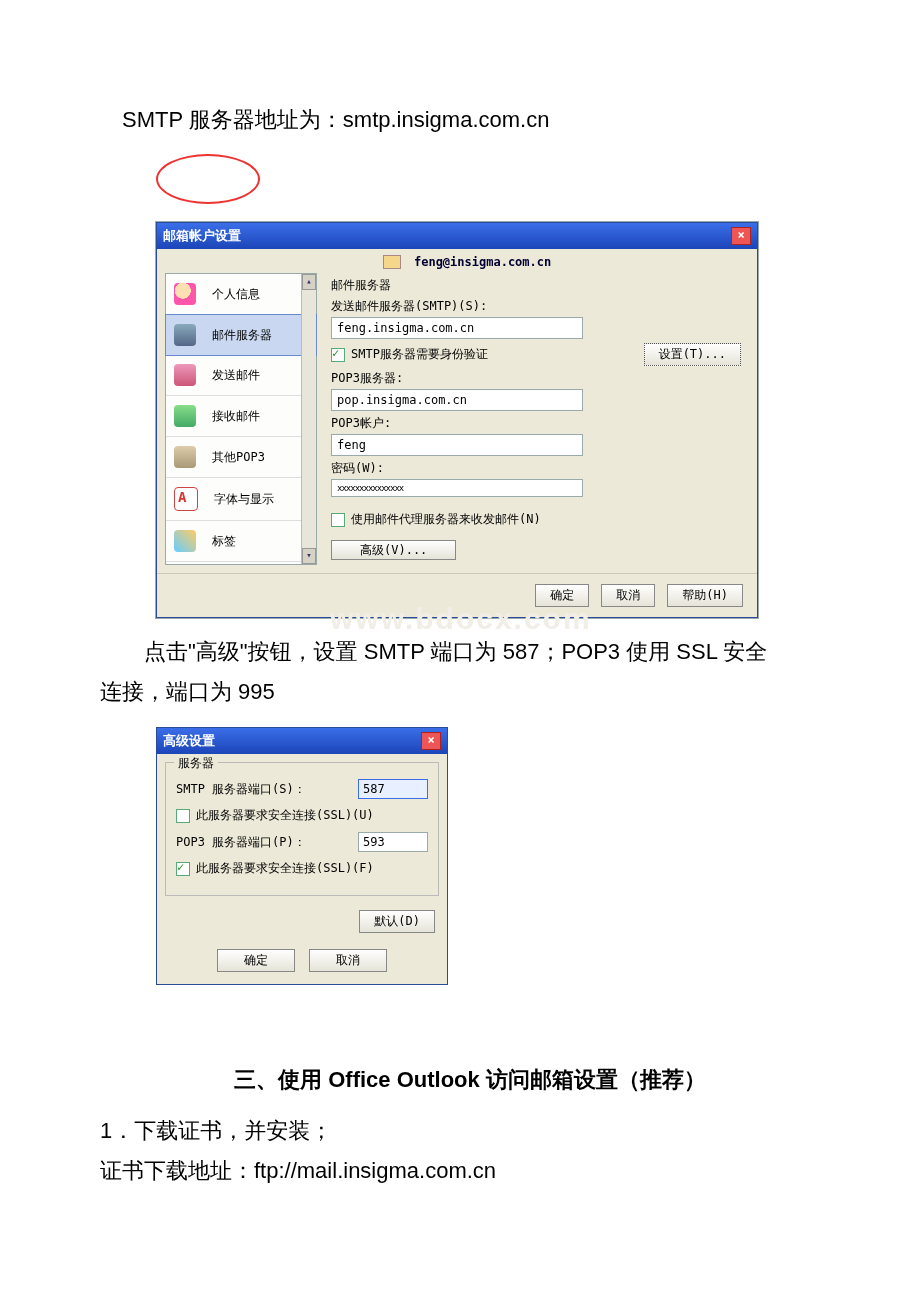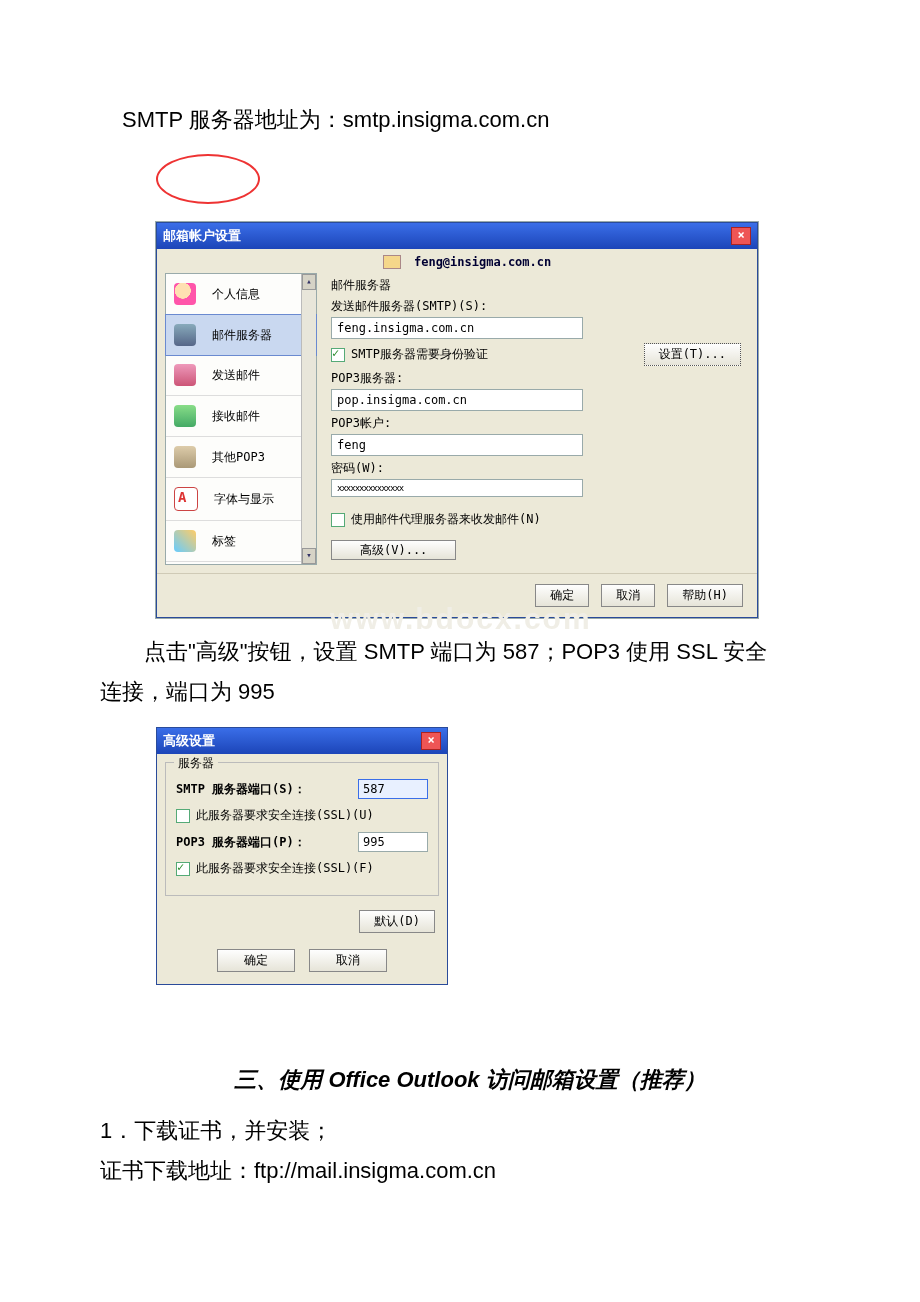--- a/index.html
+++ b/index.html
@@ -42,26 +42,26 @@
   .chk.on:after{content:"✓";color:#2a8a2a;position:absolute;left:0;top:-3px;font-size:12px;font-weight:bold;}
   .btn{border:1px solid #888;background:linear-gradient(#fefefe,#e6e4d8);padding:2px 14px;font-size:12px;cursor:default;}
   .btn.dashed{border:1px dotted #555;}
   .footer-btns{display:flex;justify-content:flex-end;gap:12px;padding:10px 14px;background:#ece9d8;border-top:1px solid #cfcab6;}
   .watermark{color:#f0eee6;font-size:30px;letter-spacing:2px;margin:-24px 0 -4px 230px;font-weight:bold;}
   
   .dlg2{width:290px;margin:16px 0 10px 56px;border:1px solid #2a4b9a;background:#ece9d8;font-family:"SimSun",monospace;font-size:12px;}
   .fieldset{border:1px solid #bbb;margin:8px;padding:8px 10px 10px 10px;position:relative;}
   .fieldset .legend{position:absolute;top:-8px;left:8px;background:#ece9d8;padding:0 4px;font-size:12px;}
   .frow{display:flex;align-items:center;margin:8px 0;}
-  .frow .flabel{flex:1;font-weight:bold;}
+  .frow .flabel{flex:1;}
   .smallfld{width:60px;border:1px solid #9aa;background:#fff;padding:2px 4px;font-size:12px;}
   .smallfld.hi{border:1px solid #3a6ee8;background:#e8f0ff;}
   .d2-row{display:flex;justify-content:flex-end;padding:6px 12px;}
   .d2-foot{display:flex;justify-content:center;gap:14px;padding:10px 0 12px 0;}
-  .section-title{font-size:22px;font-weight:bold;text-align:center;margin:80px 0 16px 0;font-style:italic;}
+  .section-title{font-size:22px;font-weight:bold;text-align:center;margin:80px 0 16px 0;}
 </style>
 </head>
 <body>
 
 <div class="page">
 
   <div class="body-text indent">SMTP 服务器地址为：smtp.insigma.com.cn</div>
 
   <div class="circle"></div>
 
@@ -156,21 +156,21 @@
       <div class="frow">
         <span class="flabel">SMTP 服务器端口(S)：</span>
         <span class="smallfld hi">587</span>
       </div>
       <div class="frow">
         <span class="chk"></span>
         <span style="margin-left:6px">此服务器要求安全连接(SSL)(U)</span>
       </div>
       <div class="frow">
         <span class="flabel">POP3 服务器端口(P)：</span>
-        <span class="smallfld">995</span>
+        <span class="smallfld">593</span>
       </div>
       <div class="frow">
         <span class="chk on"></span>
         <span style="margin-left:6px">此服务器要求安全连接(SSL)(F)</span>
       </div>
     </div>
     <div class="d2-row">
       <span class="btn">默认(D)</span>
     </div>
     <div class="d2-foot">

